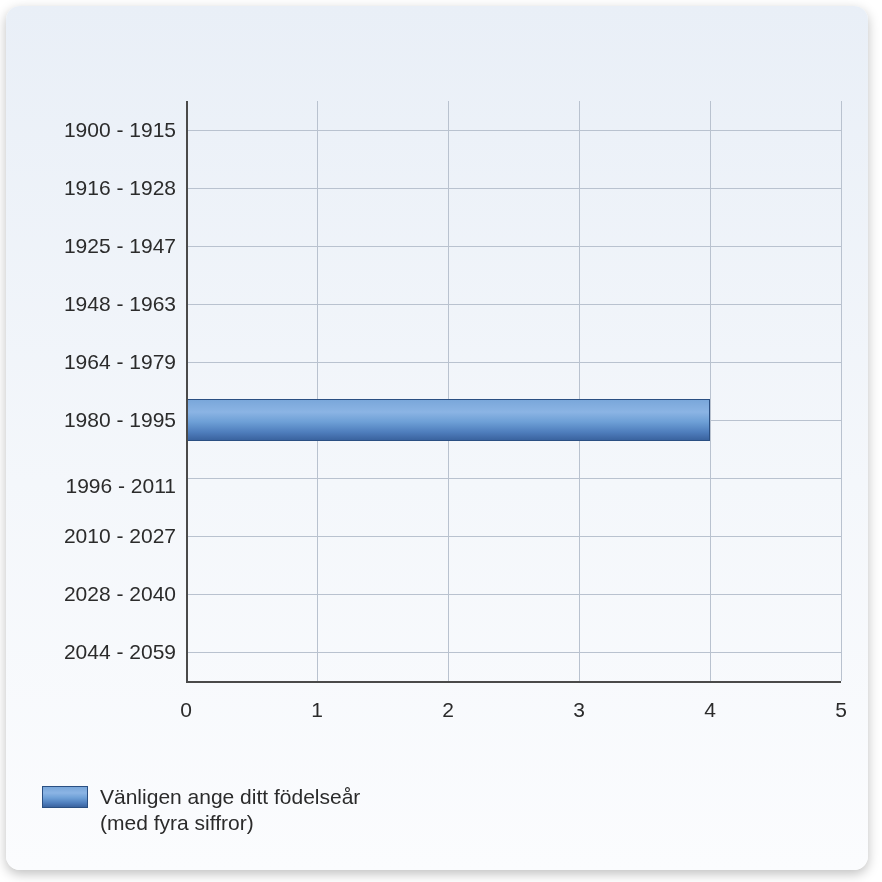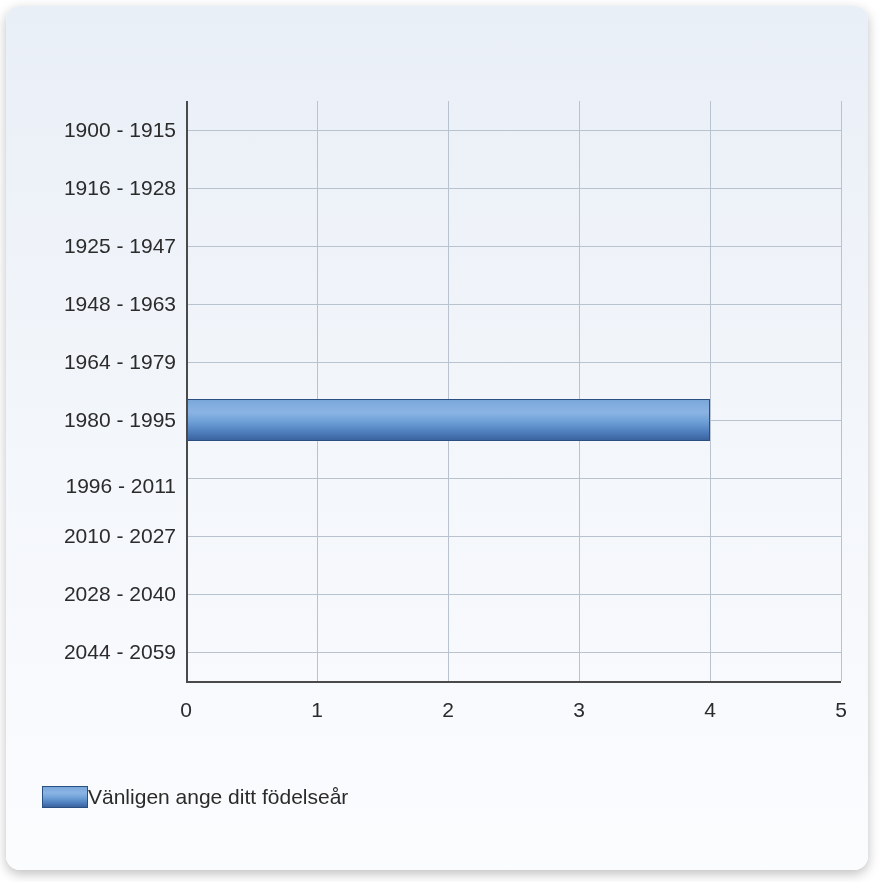--- a/index.html
+++ b/index.html
@@ -64,21 +64,21 @@
       #6d9fd6 55%,
       #4f7ebd 80%,
       #3a639f 100%);
     border: 1px solid #2a4f82;
     box-sizing: border-box;
   }
   .legend {
     position: absolute;
     display: flex;
     align-items: flex-start;
-    gap: 0;
+    gap: 12px;
   }
   .legend-swatch {
     width: 46px;
     height: 22px;
     background: linear-gradient(to bottom,
       #7aa7da 0%,
       #8bb4e4 30%,
       #6d9fd6 55%,
       #4f7ebd 80%,
       #3a639f 100%);
@@ -134,15 +134,16 @@
       <div class="xtick-label" style="left: 311px; top: 692px;">1</div>
       <div class="xtick-label" style="left: 442px; top: 692px;">2</div>
       <div class="xtick-label" style="left: 573px; top: 692px;">3</div>
       <div class="xtick-label" style="left: 704px; top: 692px;">4</div>
       <div class="xtick-label" style="left: 835px; top: 692px;">5</div>
     </div>
   <div class="legend" id="legend" style="left: 36px; top: 778px;">
     <div class="legend-swatch"></div>
     <div class="legend-text">
       <div>Vänligen ange ditt födelseår</div>
+      <div>(med fyra siffror)</div>
     </div>
   </div>
 </div>
 
 </body></html>

